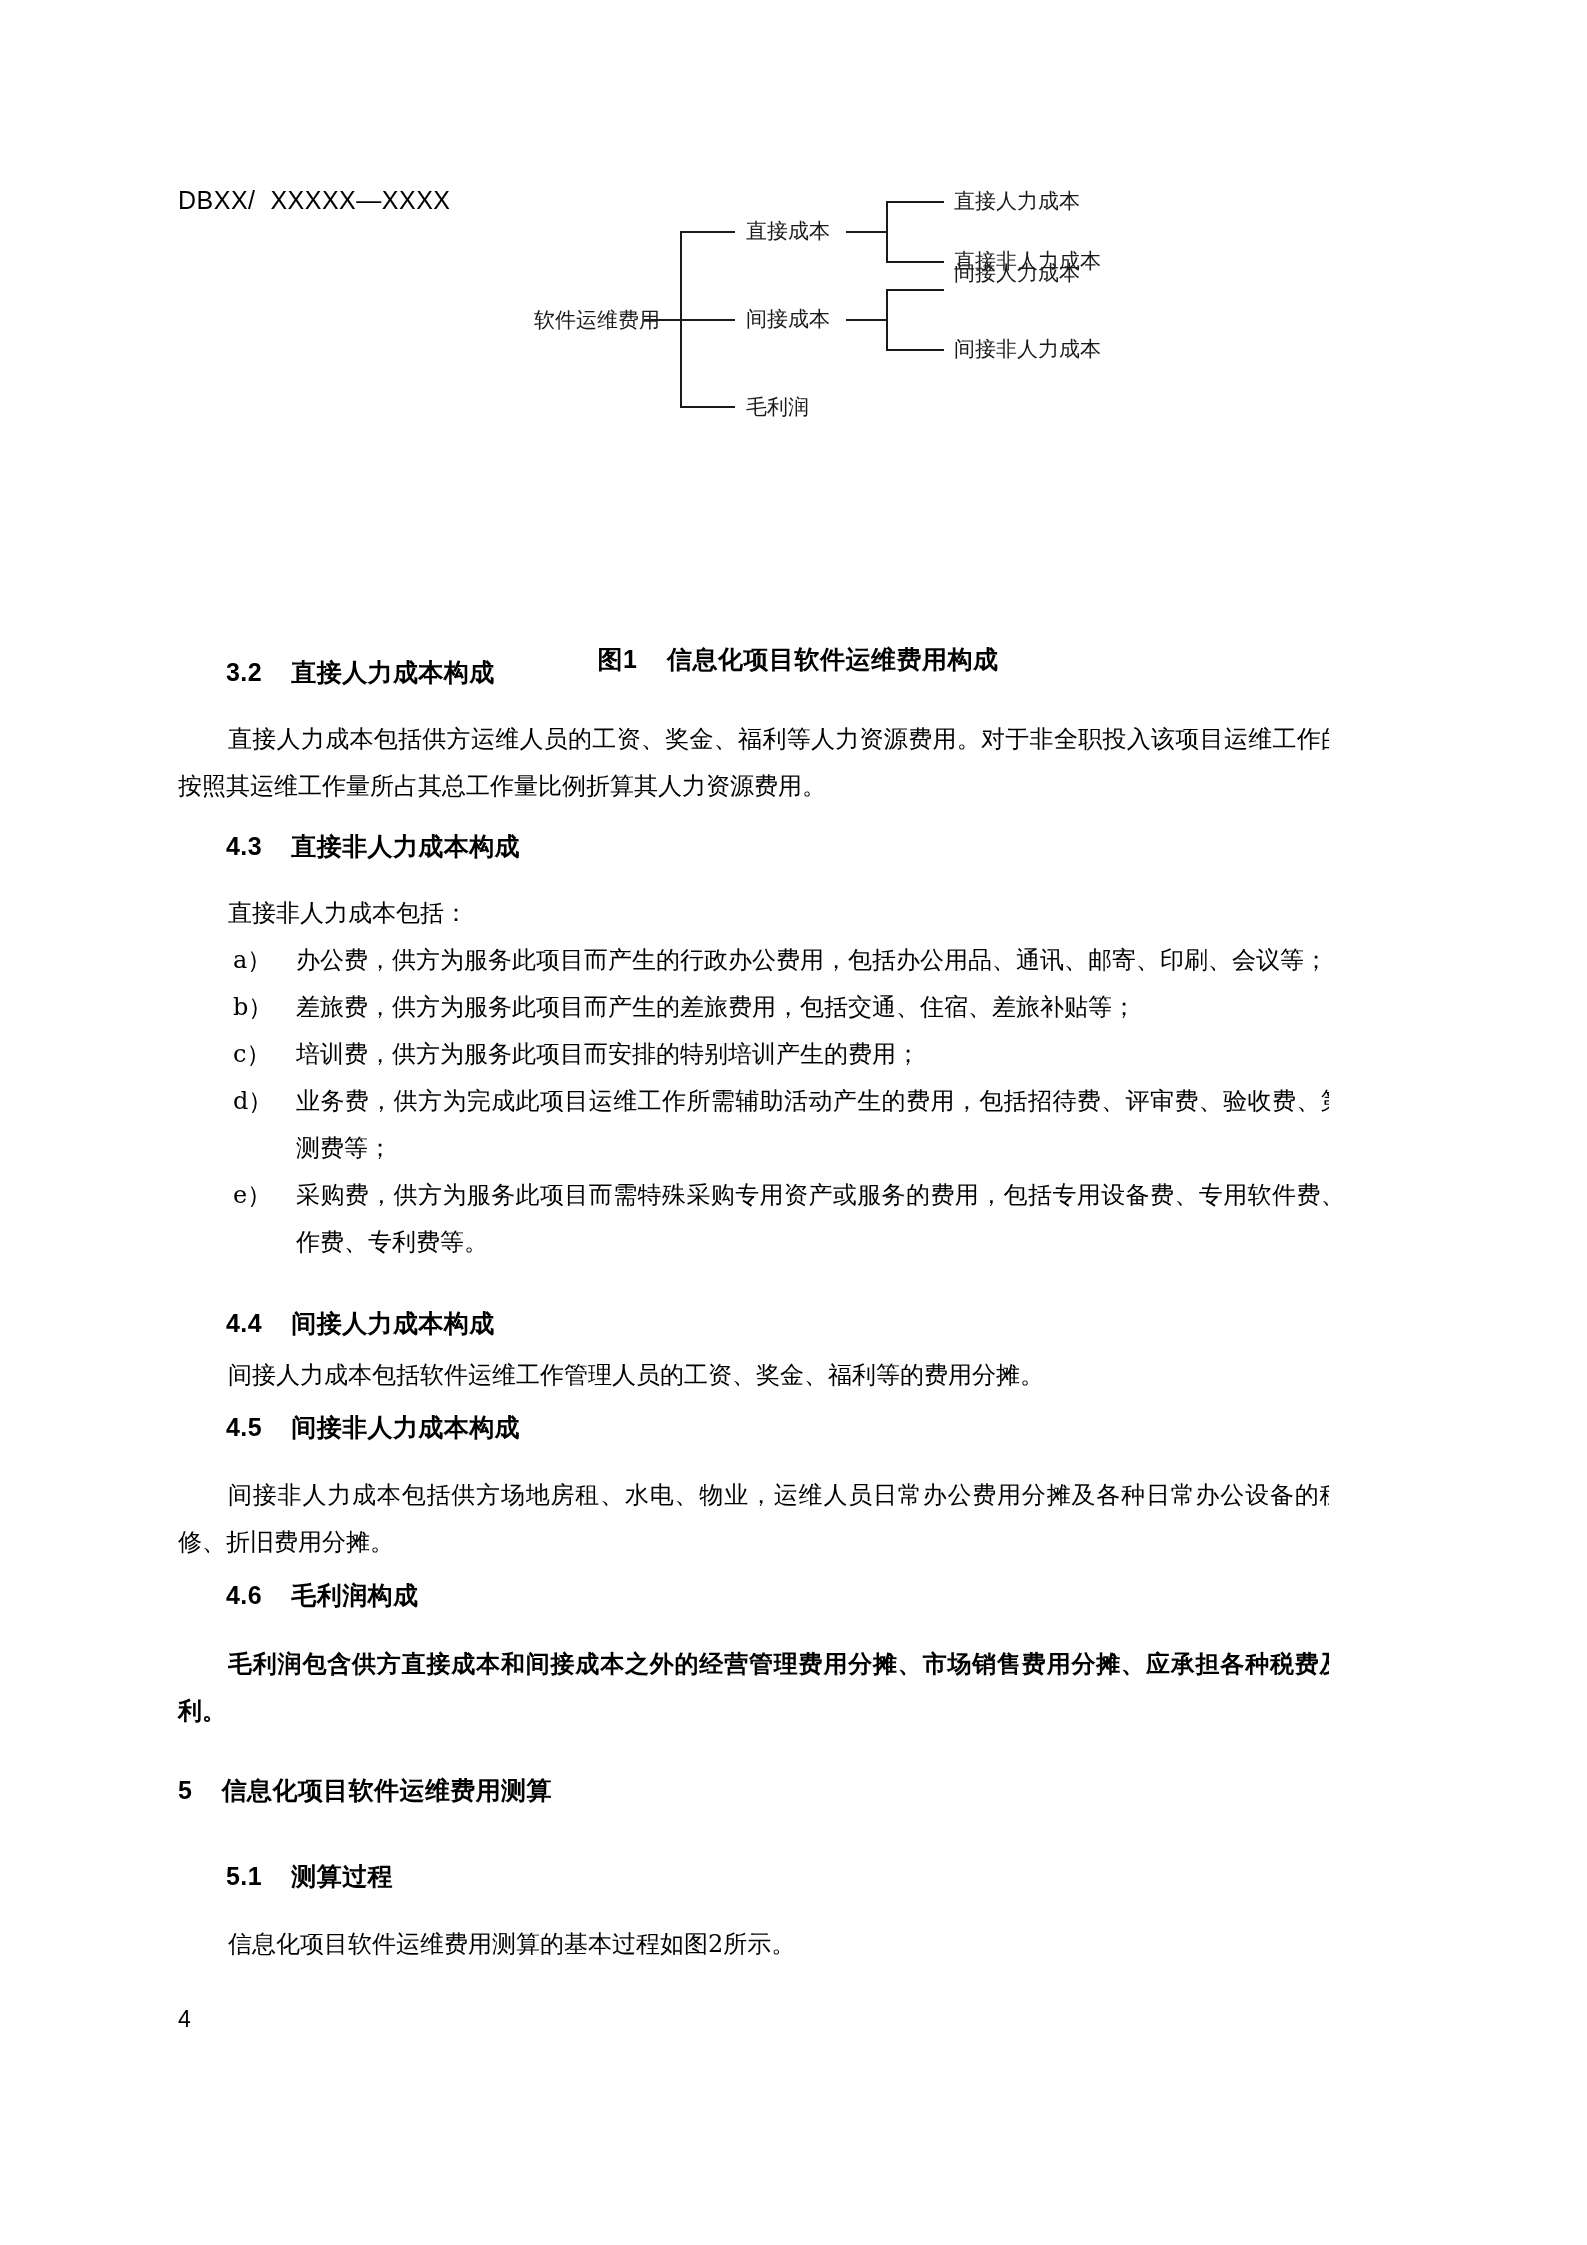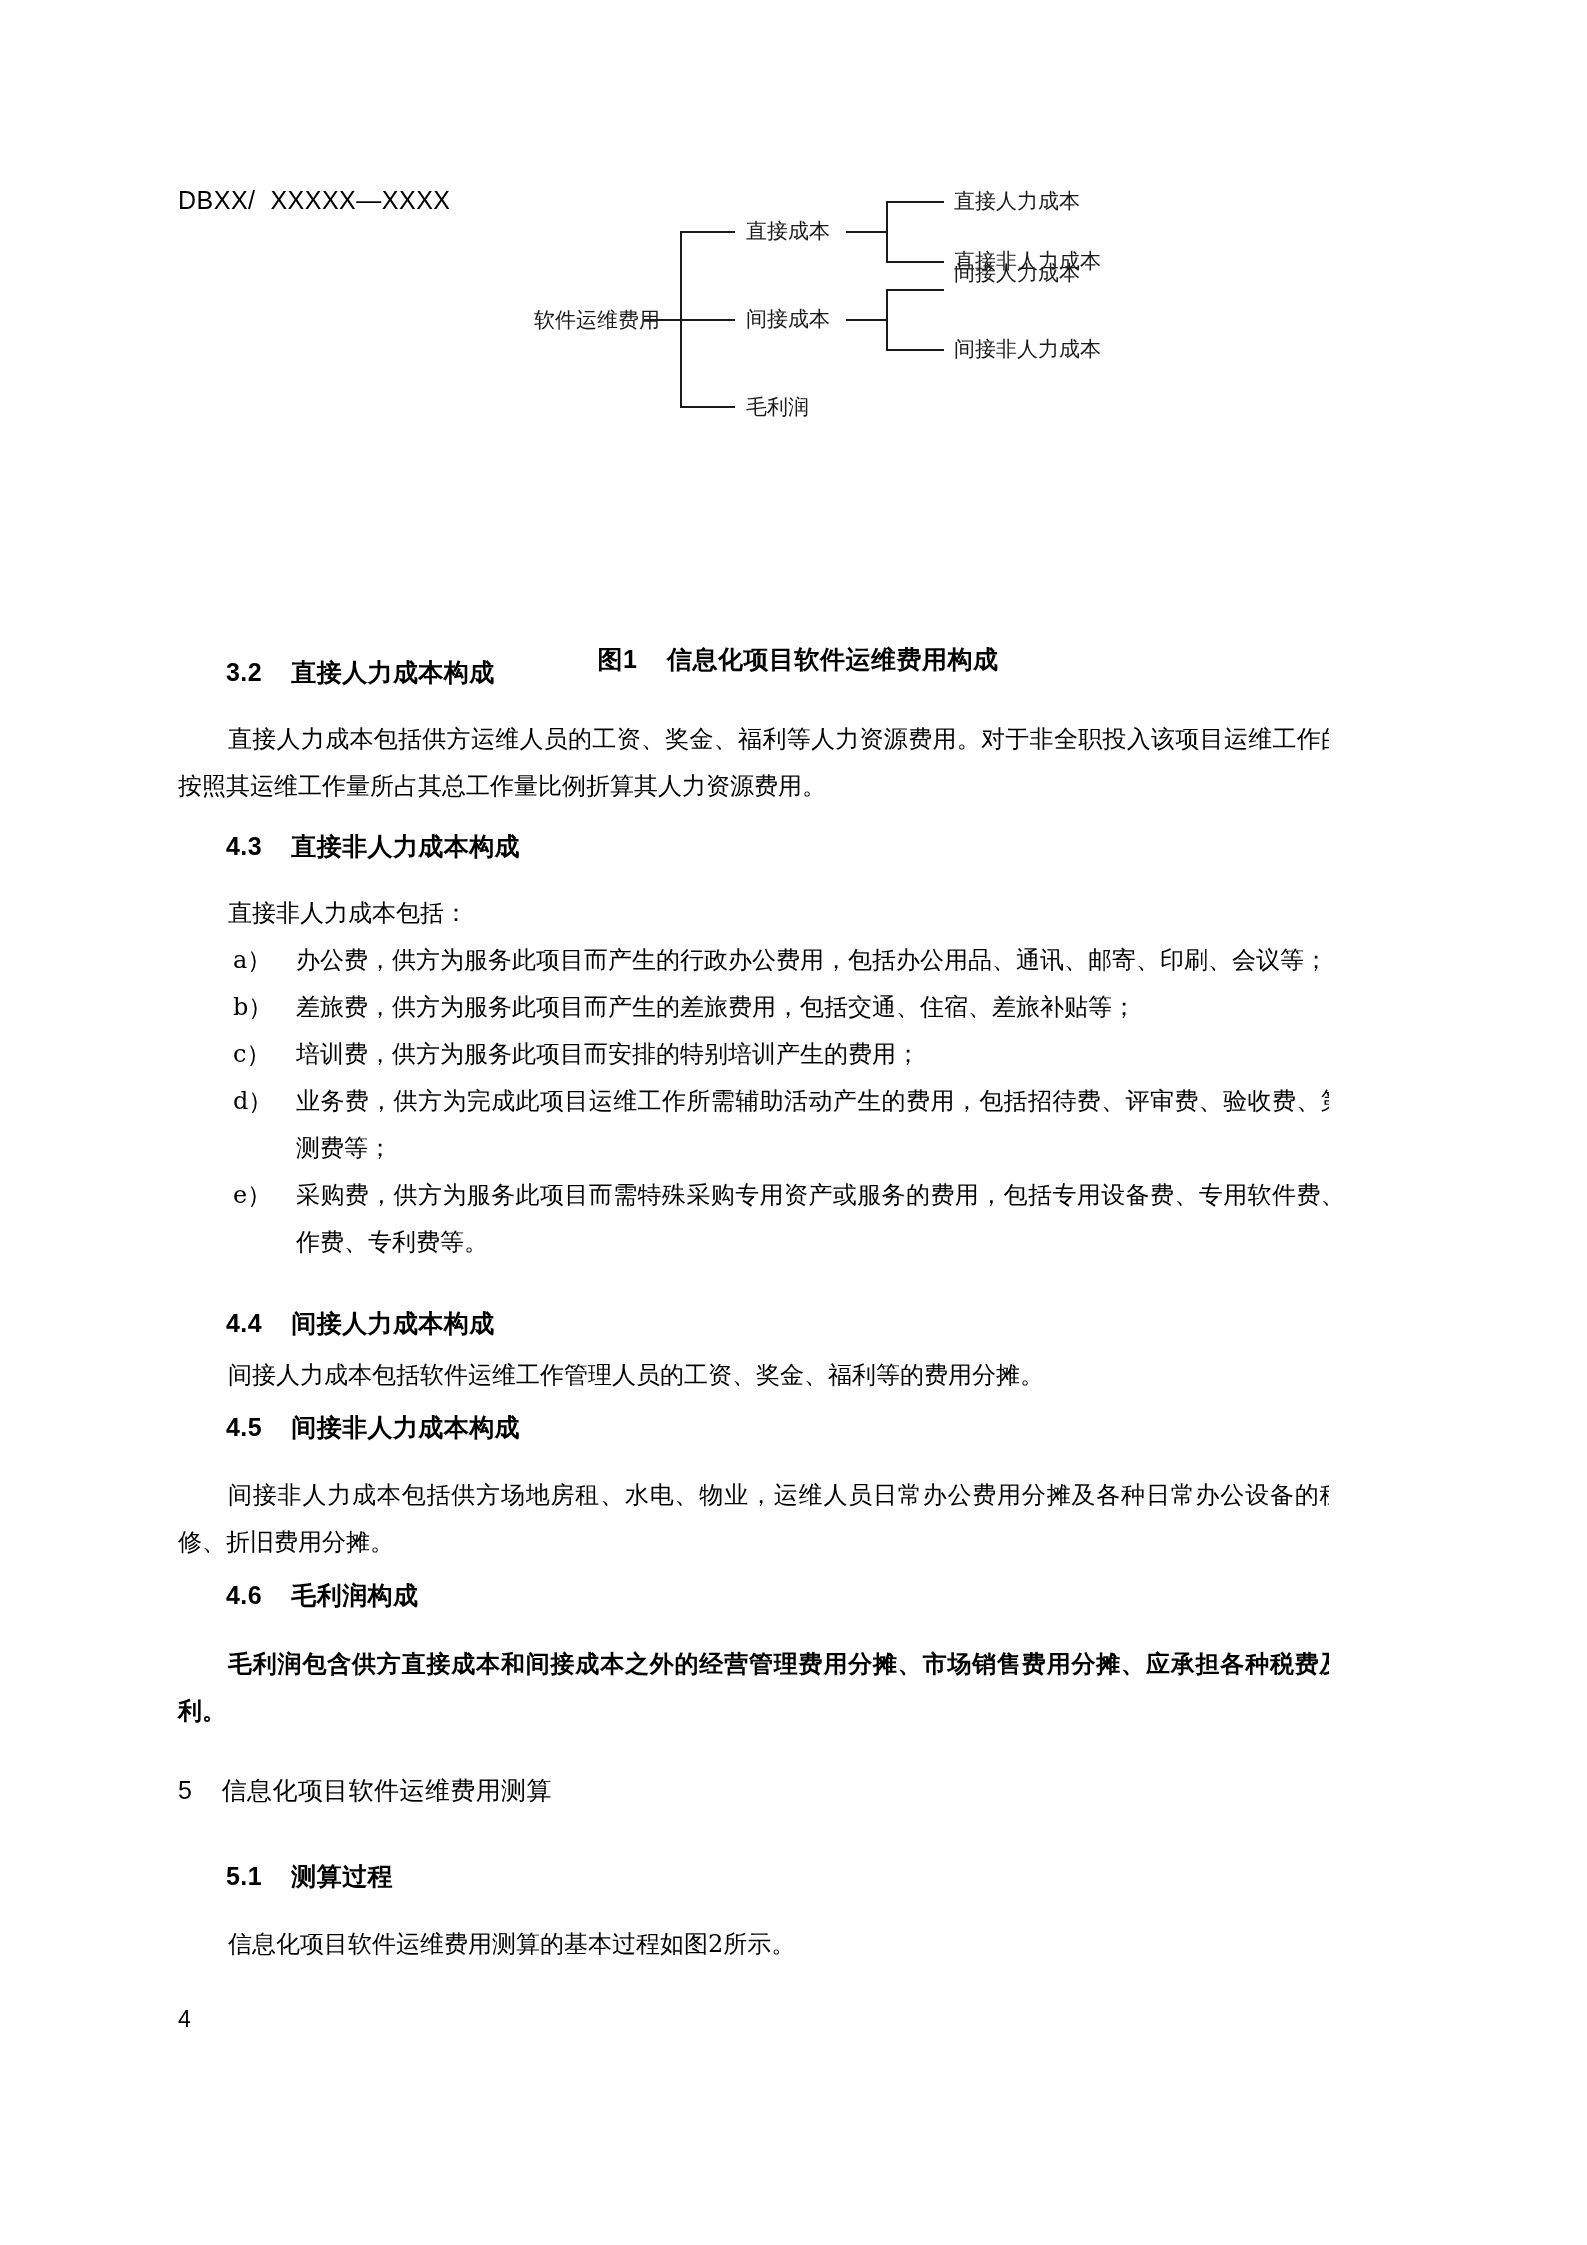--- a/index.html
+++ b/index.html
@@ -78,21 +78,21 @@
     letter-spacing: 0.5px;
     white-space: pre;
     margin-top: 48px;
   }
 
   
   .h-section {
     position: absolute;
     left: 0;
     font-family: "Liberation Sans", sans-serif;
-    font-weight: normal;
+    font-weight: bold;
     font-size: 25px;
     letter-spacing: 0.4px;
     white-space: pre;
   }
   .h-sub {
     position: absolute;
     left: 48px;
     font-family: "Liberation Sans", sans-serif;
     font-weight: bold;
     font-size: 25px;

